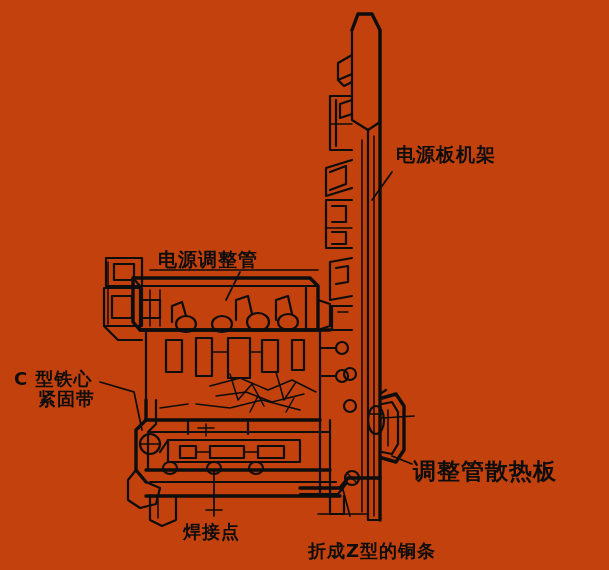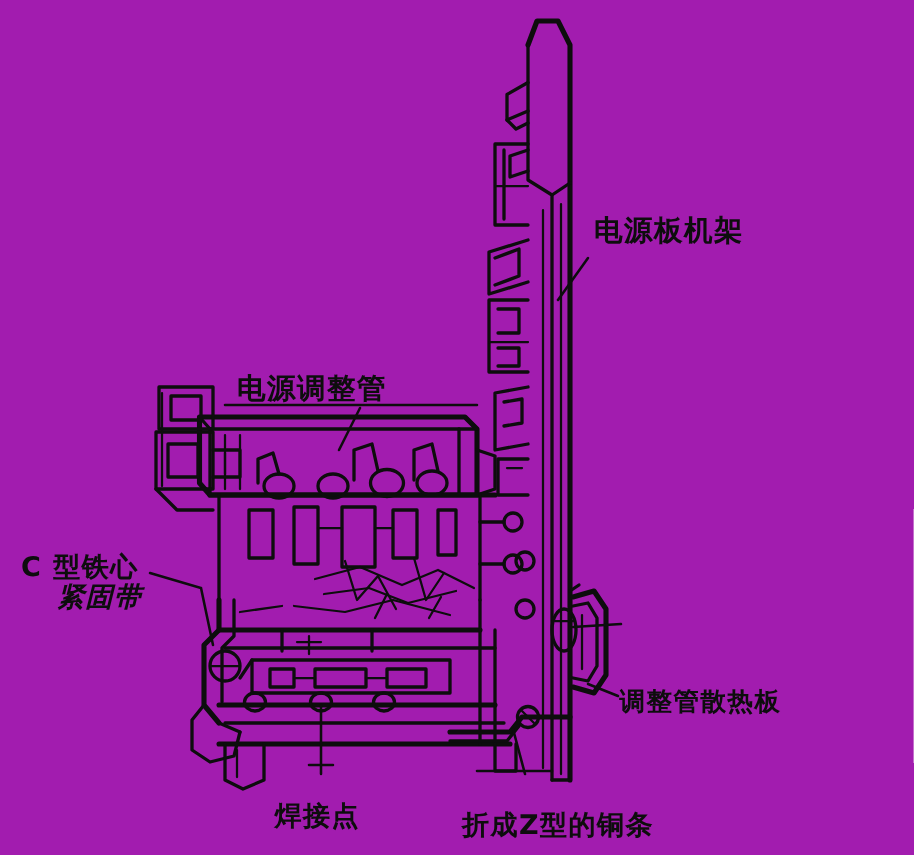--- a/index.html
+++ b/index.html
@@ -10,48 +10,48 @@
   body {
     width: 609px;
     height: 570px;
     font-family: "DejaVu Sans", sans-serif;
     overflow: hidden;
   }
   #figure {
     position: relative;
     width: 609px;
     height: 570px;
-    background: #a21caf;
+    background: #c2410c;
   }
   #drawing {
     position: absolute;
     left: 0;
     top: 0;
     width: 609px;
     height: 570px;
   }
   .label {
     position: absolute;
     color: #0d0d0d;
     font-family: "DejaVu Sans", sans-serif;
     font-weight: bold;
     white-space: nowrap;
     letter-spacing: 1px;
     line-height: 1.18;
   }
   .label.sz20 { font-size: 19px; }
   .label.sz19 { font-size: 18px; }
-  .label.sz18 { font-size: 17px; }
+  .label.sz18 { font-size: 23px; }
   .lbl-chassis      { left: 396px; top: 143px; }
   .lbl-transformer  { left: 158px; top: 248px; }
   .lbl-core-a       { left: 14px;  top: 368px; }
-  .lbl-core-b       { left: 38px;  top: 388px; font-style: italic; }
+  .lbl-core-b       { left: 38px;  top: 388px; }
   .lbl-regulator    { left: 418px; top: 404px; }
   .lbl-heatsink     { left: 413px; top: 458px; }
-  .lbl-solder       { left: 183px; top: 534px; }
+  .lbl-solder       { left: 183px; top: 521px; }
   .lbl-copperbar    { left: 308px; top: 540px; }
 </style>
 </head>
 <body>
 
 <div id="figure">
 
   <svg id="drawing" viewBox="0 0 609 570" xmlns="http://www.w3.org/2000/svg">
     <defs>
       <style>

